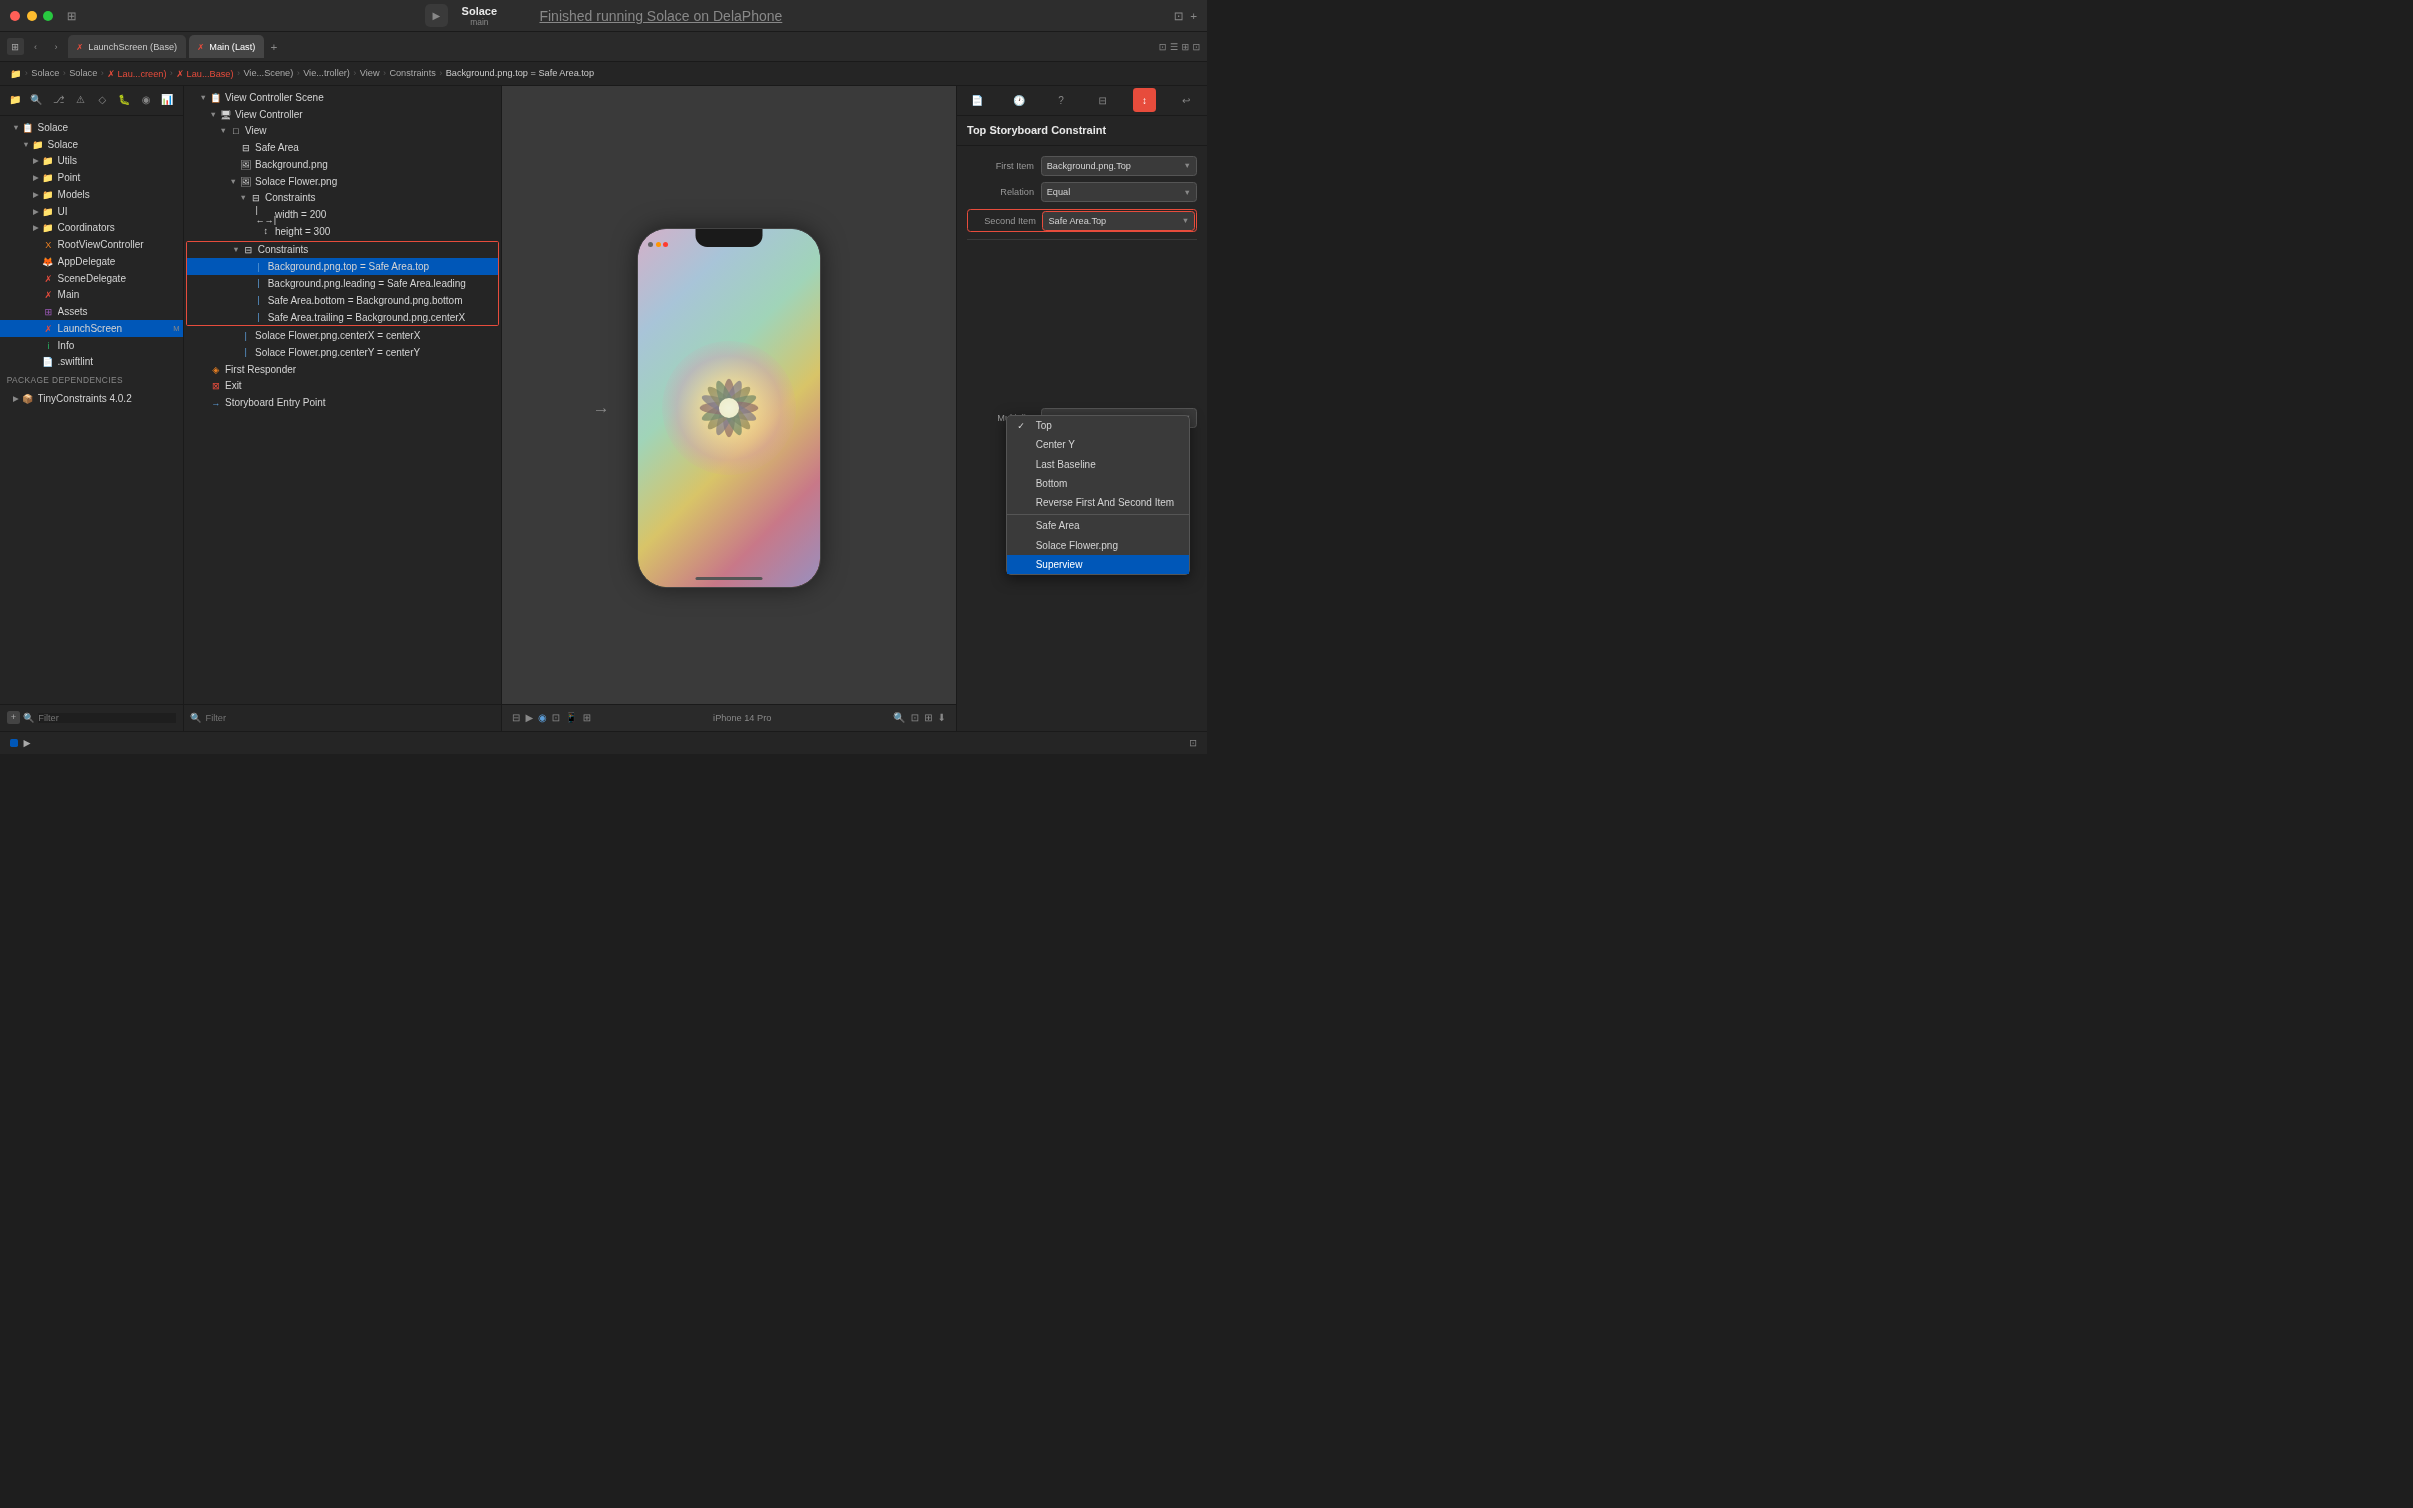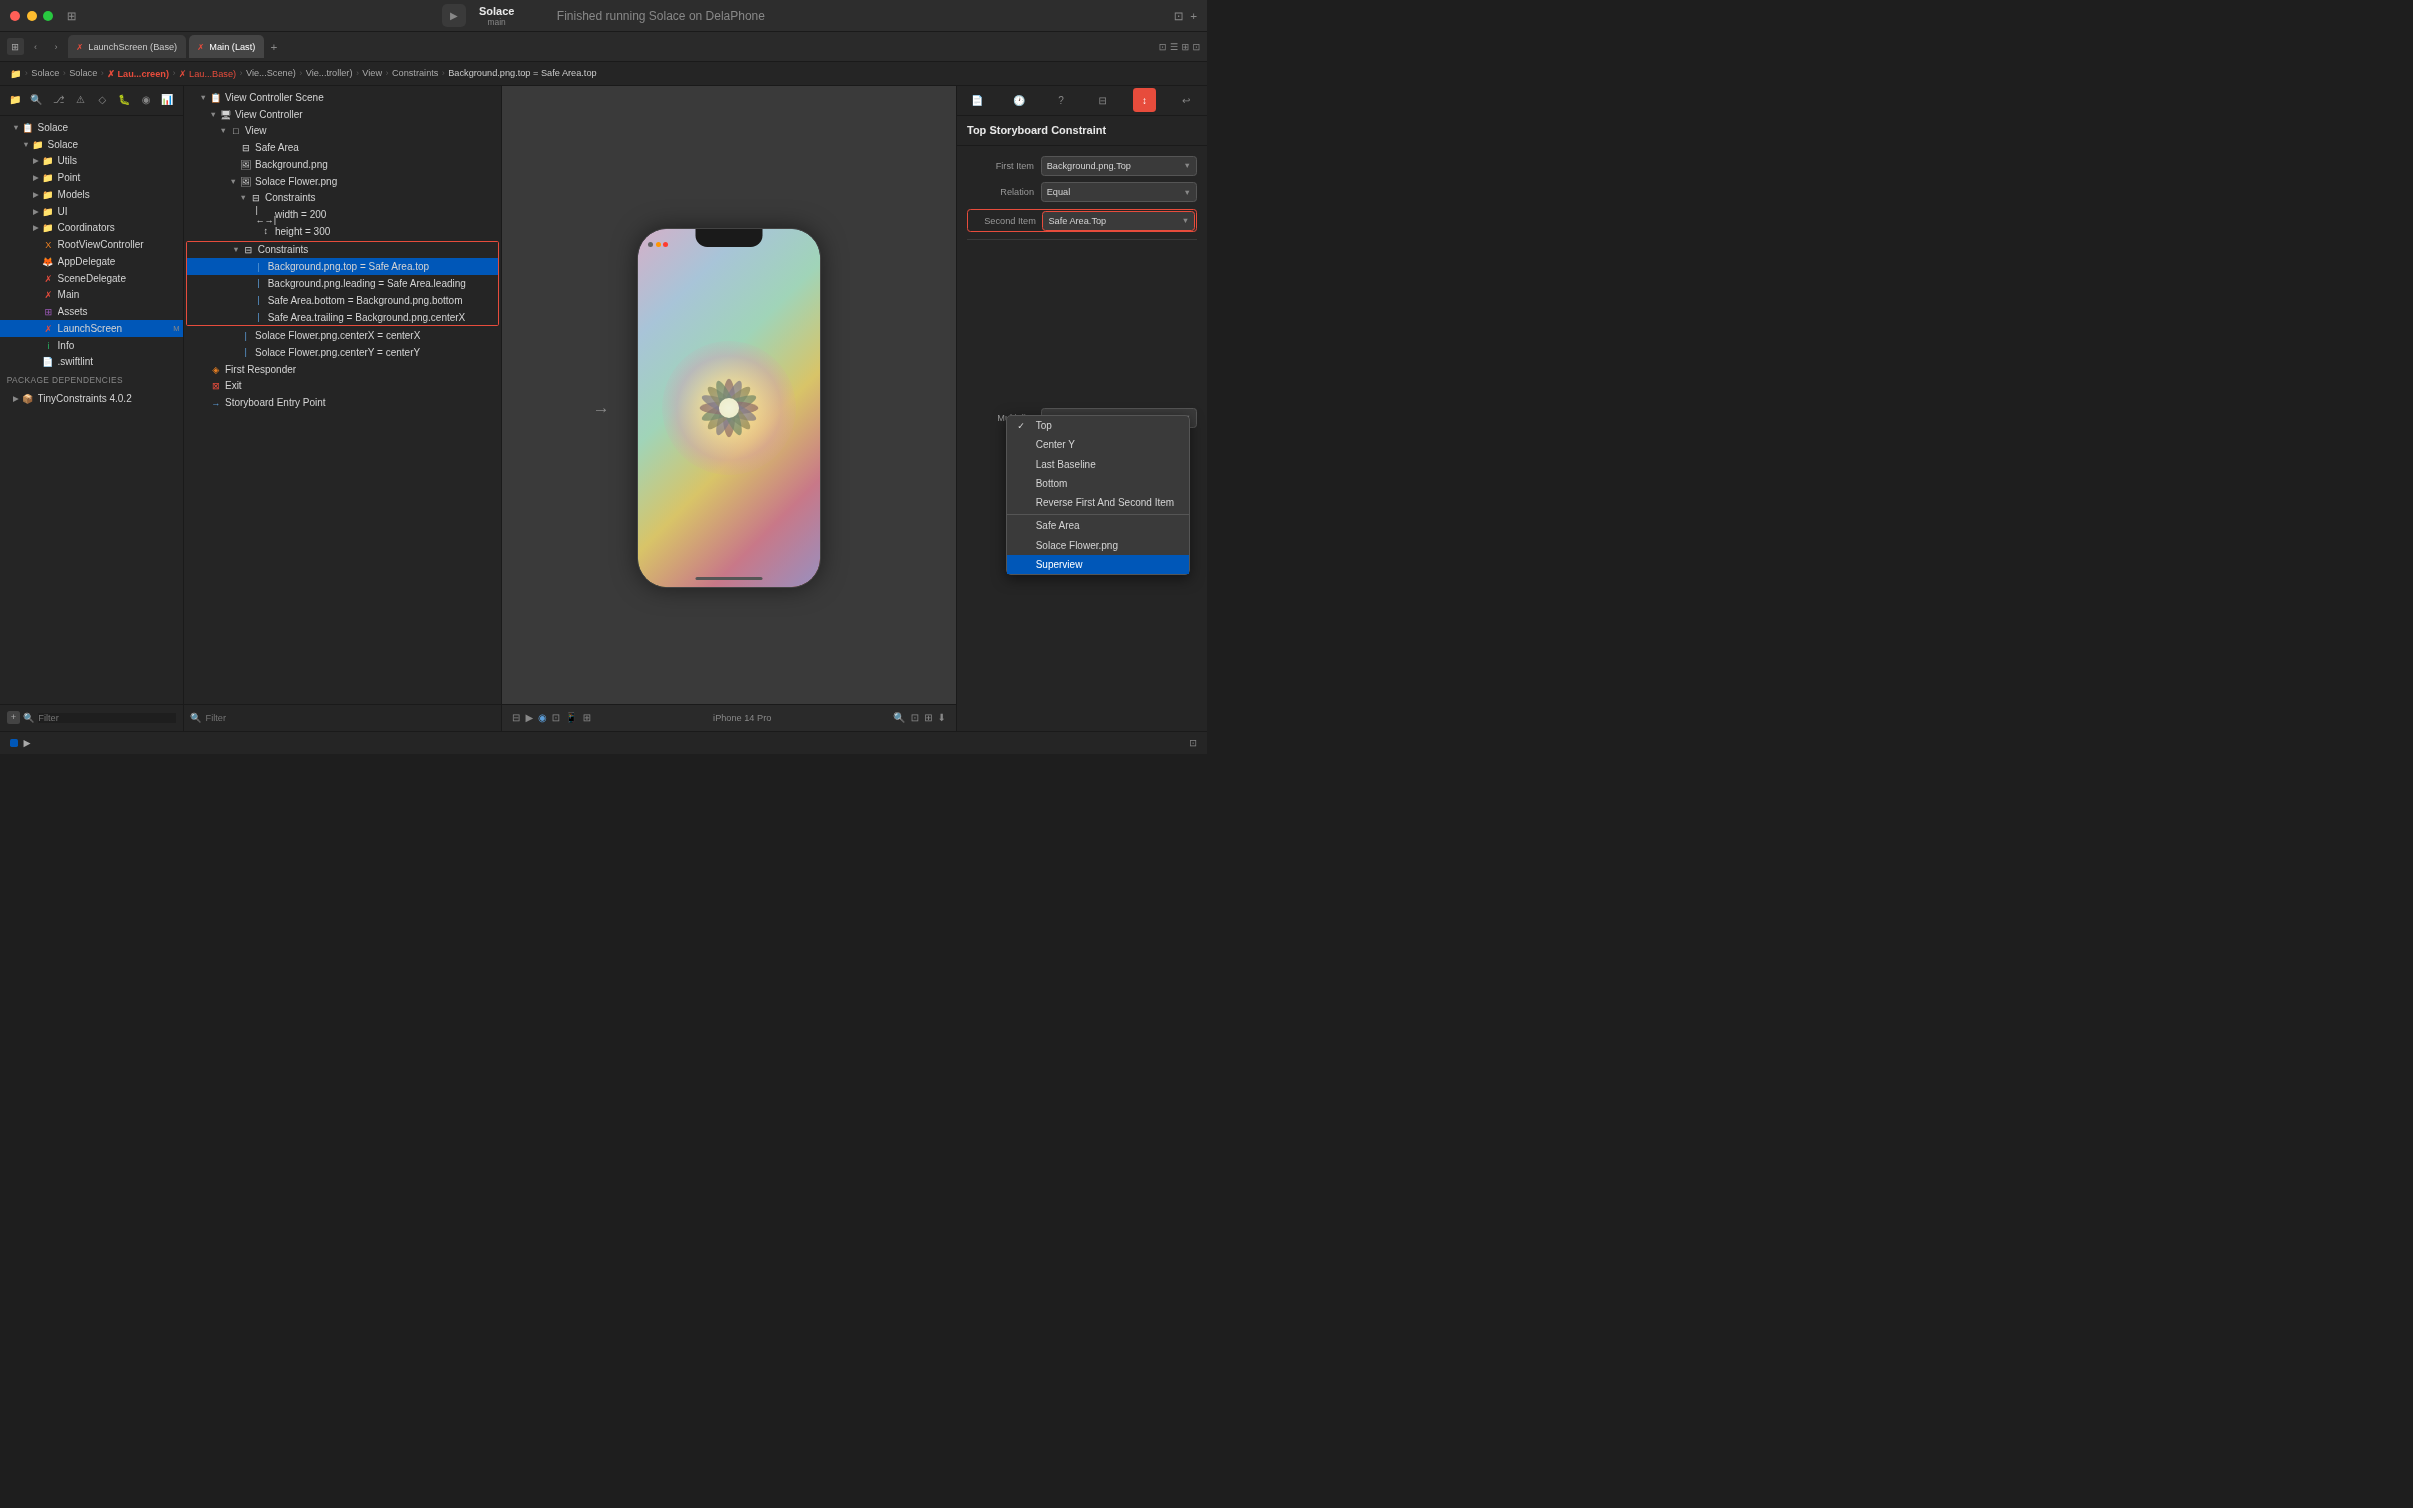--- a/index.html
+++ b/index.html
@@ -140,21 +140,21 @@
     <div class="traffic-light tl-yellow"></div>
     <div class="traffic-light tl-green"></div>
     <div class="sidebar-toggle">⊞</div>
   </div>
   <div class="title-bar-center">
     <div class="run-btn">▶</div>
     <div class="project-info">
       <span class="project-name">Solace</span>
       <span class="project-sub">main</span>
     </div>
-    <span style="font-size:12px;color:#888;margin-left:29px;">Finished running Solace on DelaPhone</span>
+    <span style="font-size:14px;color:#888;margin-left:29px;text-decoration:underline;">Finished running Solace on DelaPhone</span>
   </div>
   <div class="title-bar-right">
     <span class="toolbar-icon">⊡</span>
     <span class="toolbar-icon">+</span>
   </div>
 </div>
 
 <div style="height:30px;background:#2a2a2a;display:flex;align-items:center;padding:0 6.7px;gap:3.4px;border-bottom:0.8px solid #1a1a1a;flex-shrink:0;">
   <div style="display:flex;gap:3.4px;">
     <span style="width:17px;height:17px;display:flex;align-items:center;justify-content:center;background:#3a3a3a;border-radius:2.5px;color:#aaa;font-size:9.2px;cursor:pointer;">⊞</span>
@@ -178,21 +178,21 @@
   </div>
 </div>
 
 <div class="breadcrumb">
   <span class="breadcrumb-item" style="color:#5b9bd5;">📁</span>
   <span class="breadcrumb-sep">›</span>
   <span class="breadcrumb-item">Solace</span>
   <span class="breadcrumb-sep">›</span>
   <span class="breadcrumb-item">Solace</span>
   <span class="breadcrumb-sep">›</span>
-  <span class="breadcrumb-item" style="color:#e74c3c;font-weight:bold;">✗ Lau...creen)</span>
+  <span class="breadcrumb-item" style="color:#e74c3c;">✗ Lau...creen)</span>
   <span class="breadcrumb-sep">›</span>
   <span class="breadcrumb-item" style="color:#e74c3c;">✗ Lau...Base)</span>
   <span class="breadcrumb-sep">›</span>
   <span class="breadcrumb-item">Vie...Scene)</span>
   <span class="breadcrumb-sep">›</span>
   <span class="breadcrumb-item">Vie...troller)</span>
   <span class="breadcrumb-sep">›</span>
   <span class="breadcrumb-item">View</span>
   <span class="breadcrumb-sep">›</span>
   <span class="breadcrumb-item">Constraints</span>

